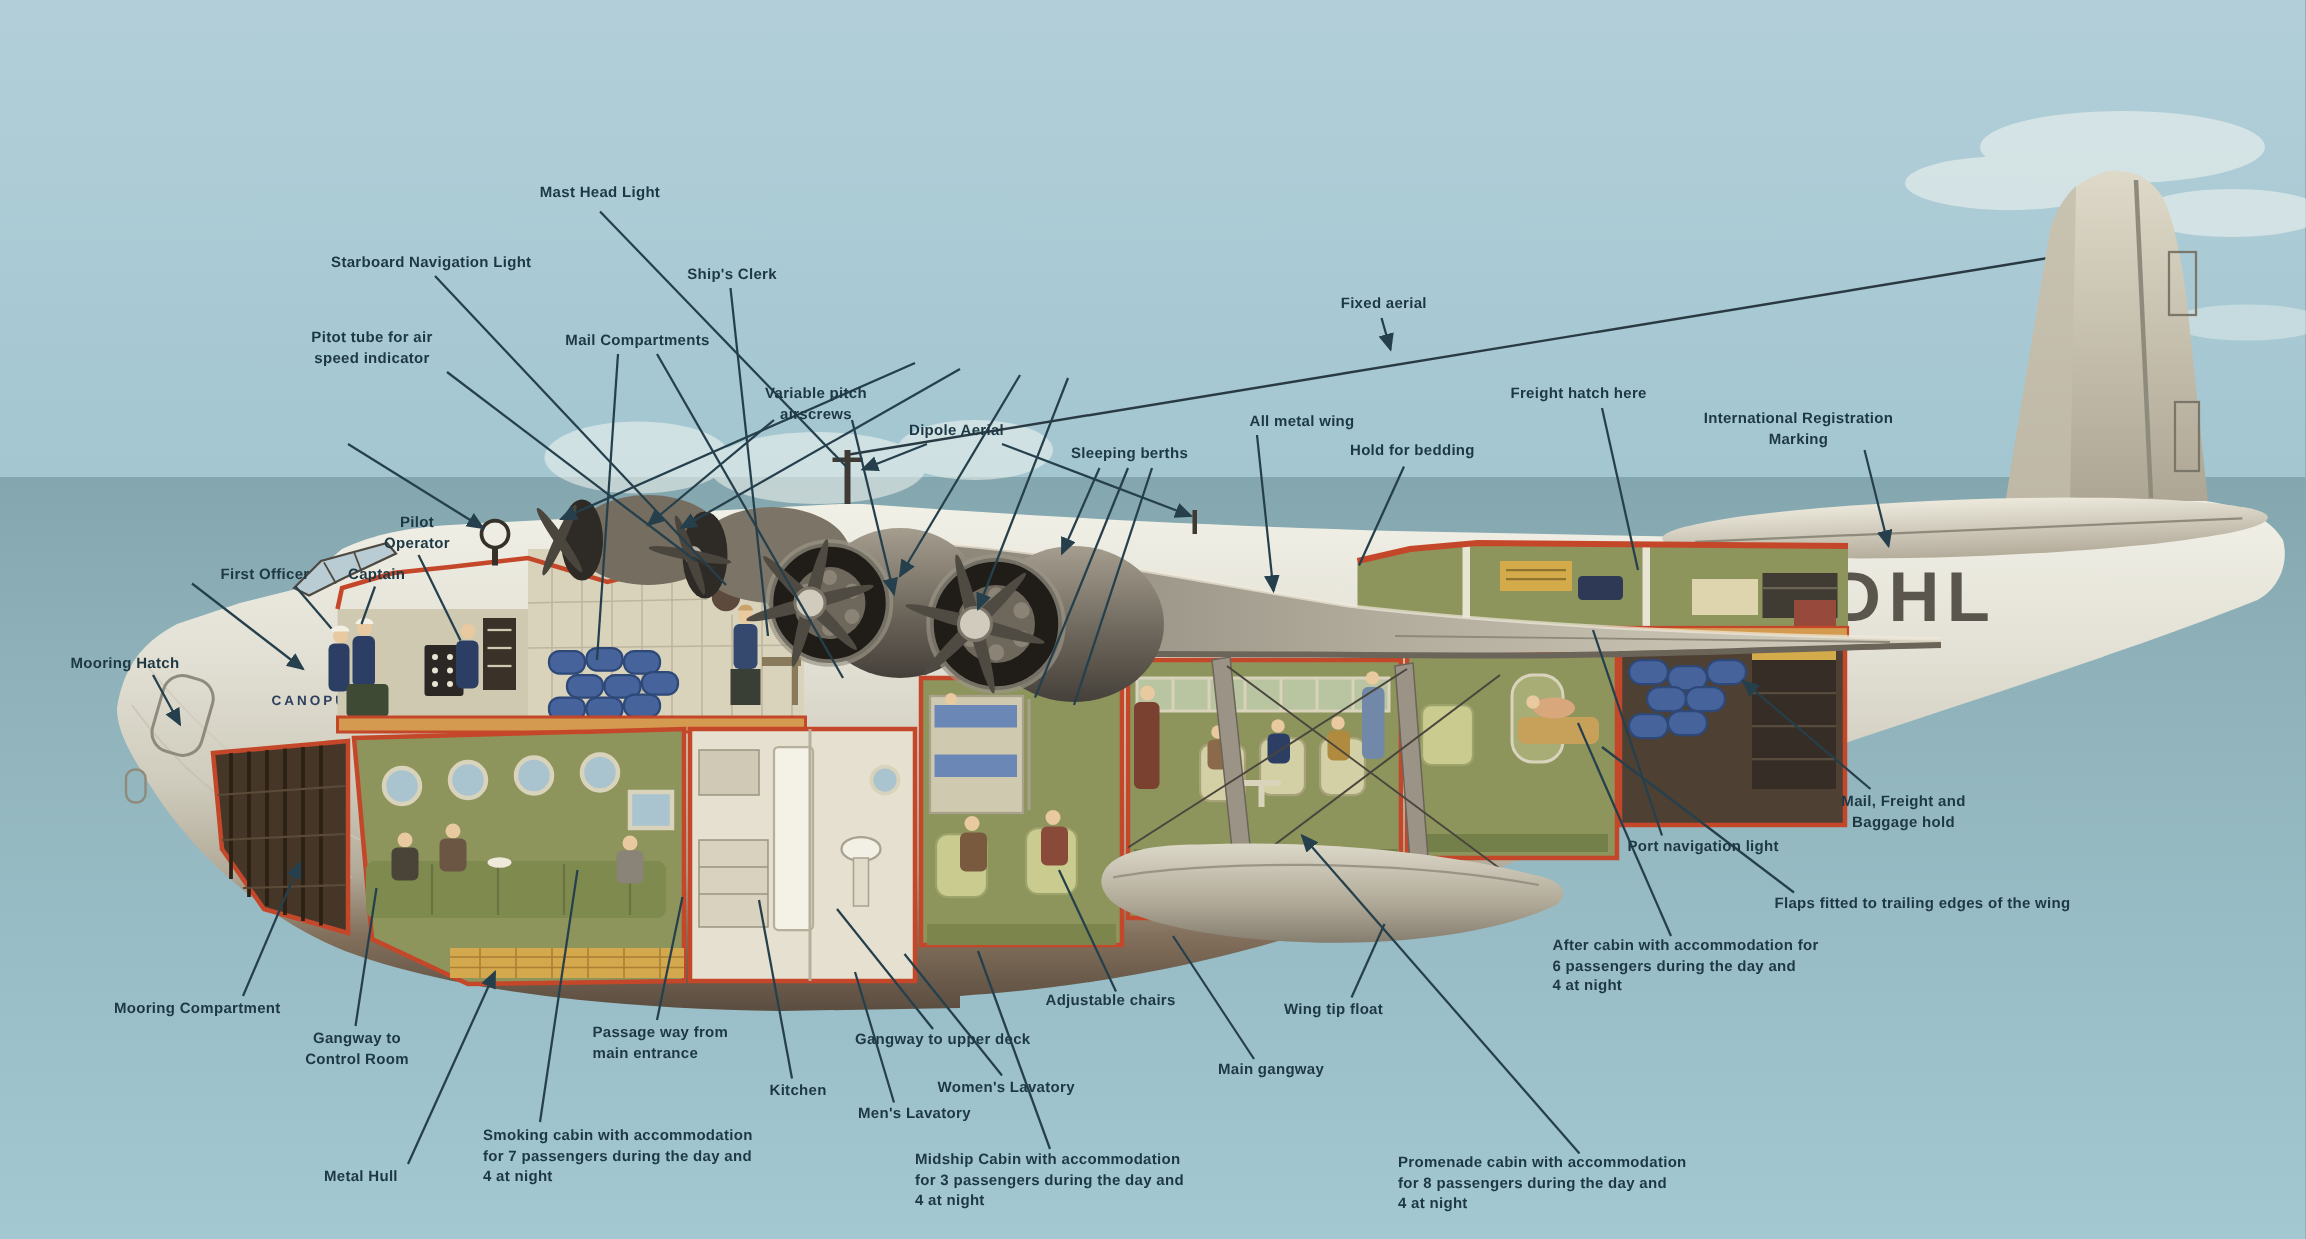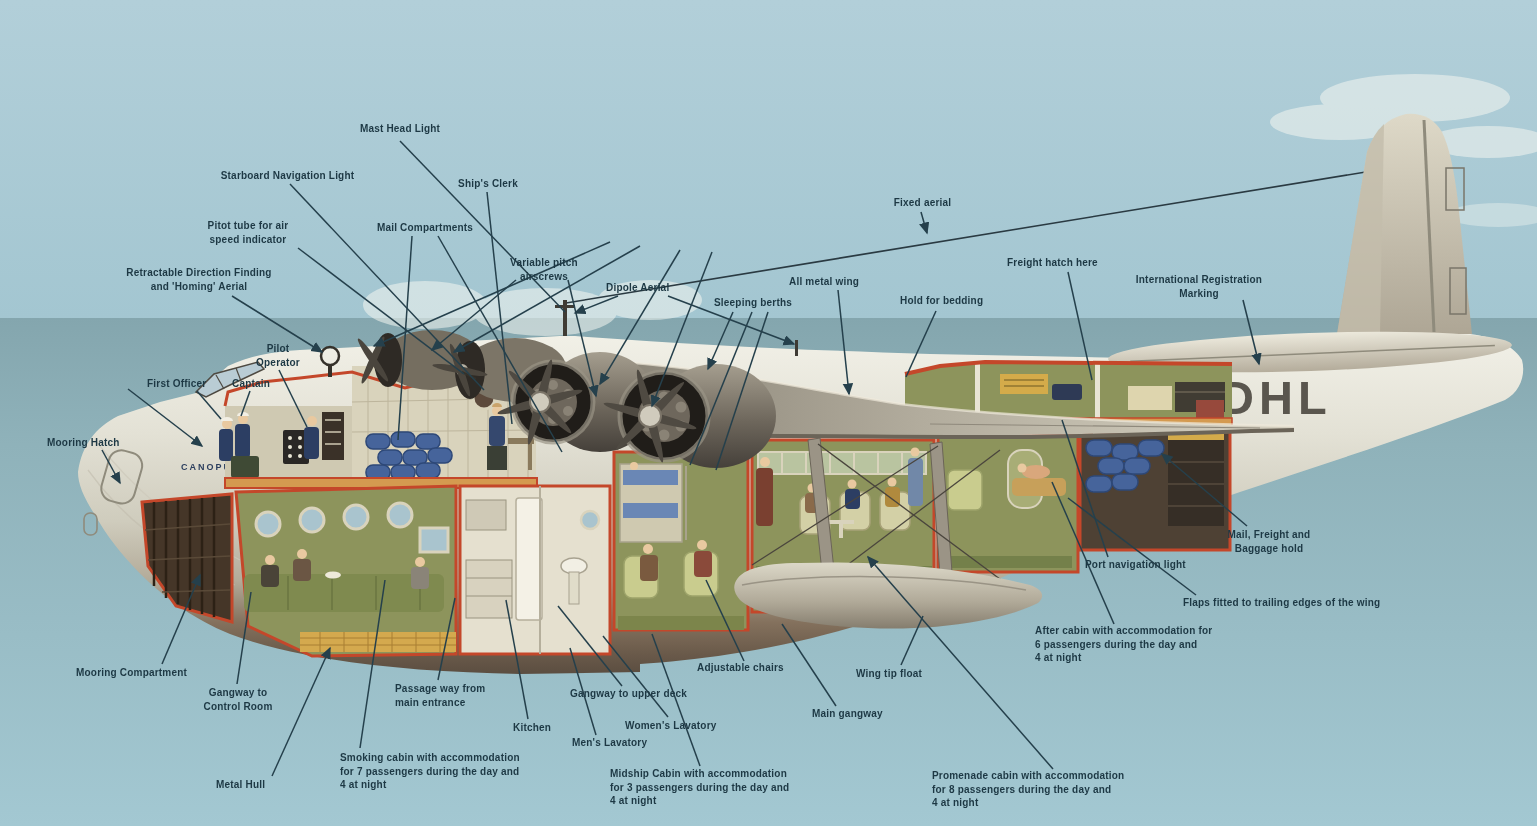--- a/index.html
+++ b/index.html
@@ -508,52 +508,48 @@
 </svg>
 
 <div class="lbl c" style="left:330px;top:122px;width:140px">Mast Head Light</div>
 <div class="lbl c" style="left:195px;top:169px;width:185px">Starboard  Navigation Light</div>
 <div class="lbl c" style="left:443px;top:177px;width:90px">Ship's Clerk</div>
 <div class="lbl c" style="left:168px;top:219px;width:160px">
   <div>Pitot tube for air</div>
   <div>speed indicator</div>
 </div>
 <div class="lbl c" style="left:355px;top:221px;width:140px">Mail Compartments</div>
-<div class="lbl c" style="left:100px;top:266px;width:198px">
-  <div>Retractable Direction Finding</div>
-  <div>and 'Homing' Aerial</div>
-</div>
 <div class="lbl c" style="left:494px;top:256px;width:100px">
   <div>Variable pitch</div>
   <div>airscrews</div>
 </div>
 <div class="lbl" style="left:606px;top:281px">Dipole Aerial</div>
 <div class="lbl c" style="left:875px;top:196px;width:95px">Fixed aerial</div>
-<div class="lbl" style="left:789px;top:275px">All metal wing</div>
+<div class="lbl" style="left:833px;top:275px">All metal wing</div>
 <div class="lbl" style="left:714px;top:296px">Sleeping berths</div>
 <div class="lbl" style="left:900px;top:294px">Hold for bedding</div>
 <div class="lbl" style="left:1007px;top:256px">Freight hatch here</div>
 <div class="lbl c" style="left:1118px;top:273px;width:162px">
   <div>International Registration</div>
   <div>Marking</div>
 </div>
 <div class="lbl c" style="left:244px;top:342px;width:68px">
   <div>Pilot</div>
   <div>Operator</div>
 </div>
 <div class="lbl" style="left:147px;top:377px">First Officer</div>
 <div class="lbl" style="left:232px;top:377px">Captain</div>
 <div class="lbl" style="left:47px;top:436px">Mooring Hatch</div>
 <div class="lbl" style="left:76px;top:666px">Mooring Compartment</div>
 <div class="lbl c" style="left:190px;top:686px;width:96px">
   <div>Gangway to</div>
   <div>Control Room</div>
 </div>
 <div class="lbl" style="left:216px;top:778px">Metal Hull</div>
-<div class="lbl" style="left:340px;top:751px">
+<div class="lbl" style="left:322px;top:751px">
   <div>Smoking cabin with accommodation</div>
   <div>for 7 passengers during the day and</div>
   <div>4 at night</div>
 </div>
 <div class="lbl" style="left:395px;top:682px">
   <div>Passage way from</div>
   <div>main entrance</div>
 </div>
 <div class="lbl" style="left:513px;top:721px">Kitchen</div>
 <div class="lbl" style="left:570px;top:687px">Gangway to upper deck</div>

